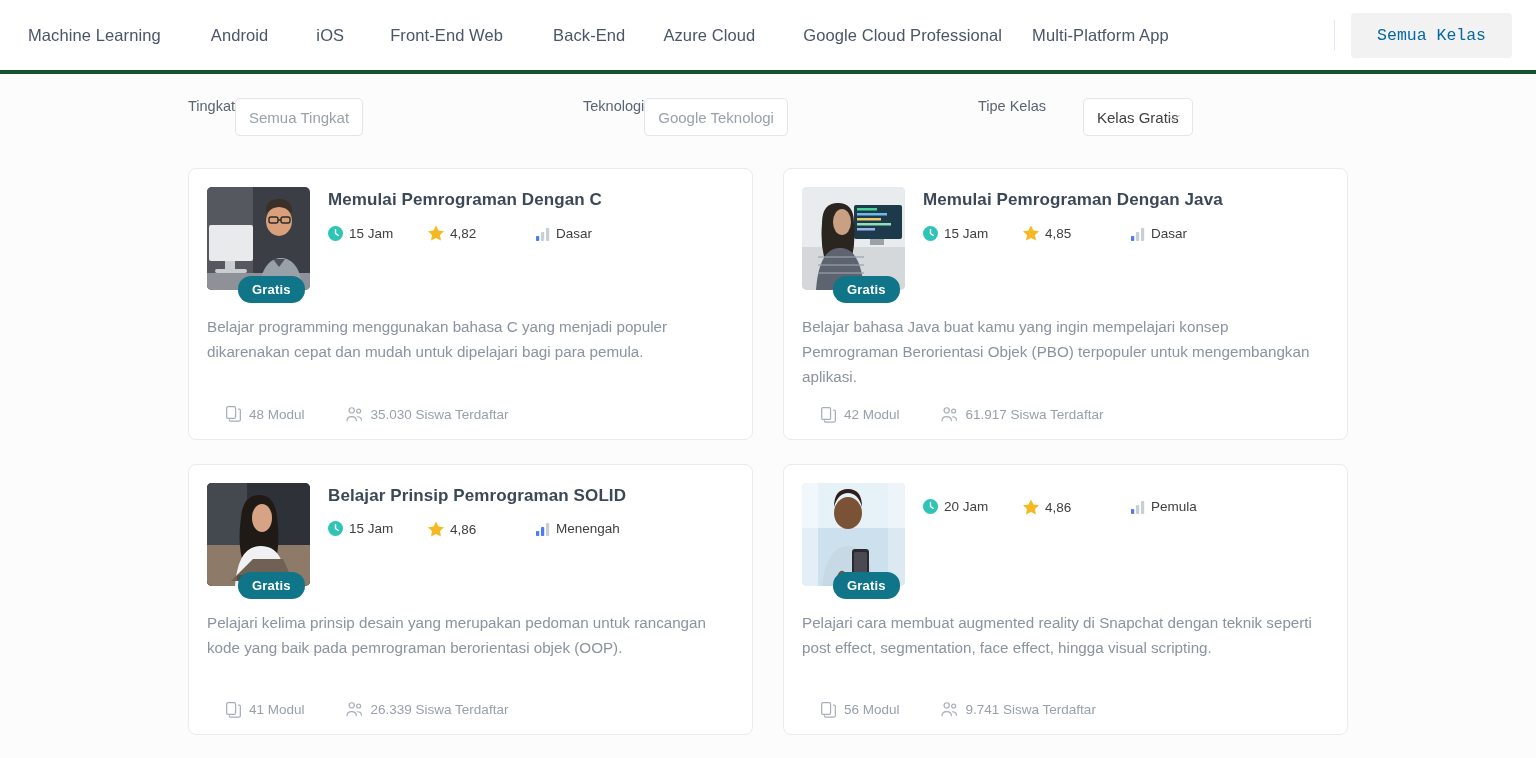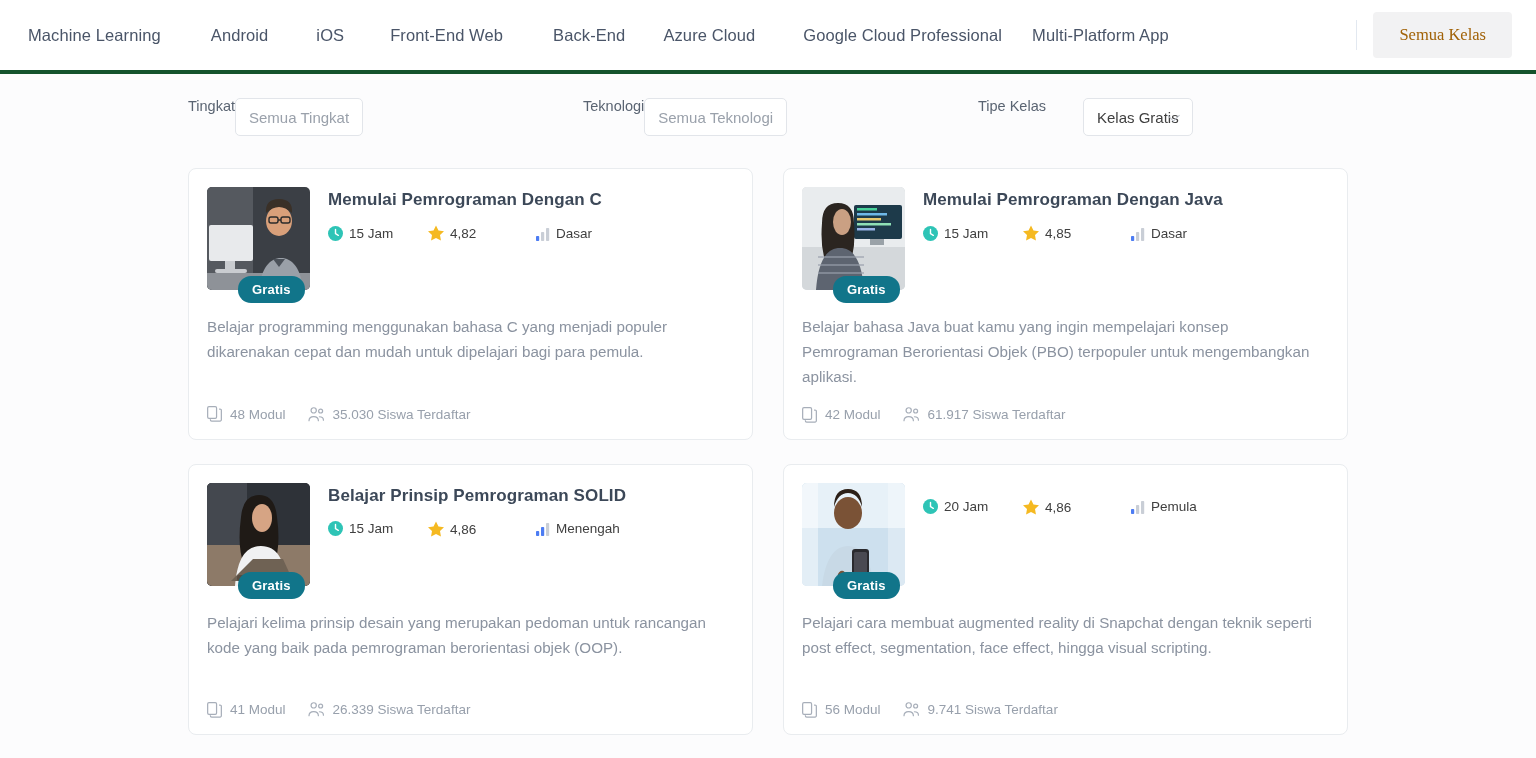--- a/index.html
+++ b/index.html
@@ -35,27 +35,27 @@
   }
   .nav-divider {
     width: 1px;
     height: 30px;
     background: #e2e8f0;
     margin: 0 16px 0 0;
   }
   .nav-right { display: flex; align-items: center; }
   .nav-cta {
     background: #f2f2f3;
-    color: #a16207;
+    color: #0369a1;
     font-size: 16.5px;
     border: none;
     border-radius: 4px;
     padding: 13px 26px;
     cursor: pointer;
-    font-family: Liberation Serif, serif;
+    font-family: Liberation Mono, monospace;
     white-space: nowrap;
   }
 
   
   .page {
     background: #fcfcfd;
     height: 684px;
     padding: 0;
     overflow: hidden;
   }
@@ -187,20 +187,21 @@
     align-items: center;
     gap: 22px;
     margin-top: 17px;
   }
   .foot-item {
     display: flex;
     align-items: center;
     gap: 8px;
     font-size: 13.5px;
     color: #98a0ac;
+    margin-left: 19px;
   }
   .icon-module { width: 15px; height: 16px; flex: 0 0 15px; }
   .icon-users  { width: 17px; height: 15px; flex: 0 0 17px; }
 </style>
 </head>
 <body>
 
 <div class="topnav">
   <div class="nav-items" id="nav-items">
       <div class="nav-item" style="margin-left: 28px;">Machine Learning</div>
@@ -224,21 +225,21 @@
     <div class="filters" id="filter-bar">
         <div class="filter f1">
           <div class="filter-label">Tingkat</div>
           <div class="filter-control">
             <span>Semua Tingkat</span>
           </div>
         </div>
         <div class="filter f2">
           <div class="filter-label">Teknologi</div>
           <div class="filter-control">
-            <span>Semua Teknologi</span>
+            <span>Google Teknologi</span>
           </div>
         </div>
         <div class="filter f3">
           <div class="filter-label">Tipe Kelas</div>
           <div class="filter-control selected">
             <span>Kelas Gratis</span>
             <span class="chevron"></span>
           </div>
         </div>
       </div>

